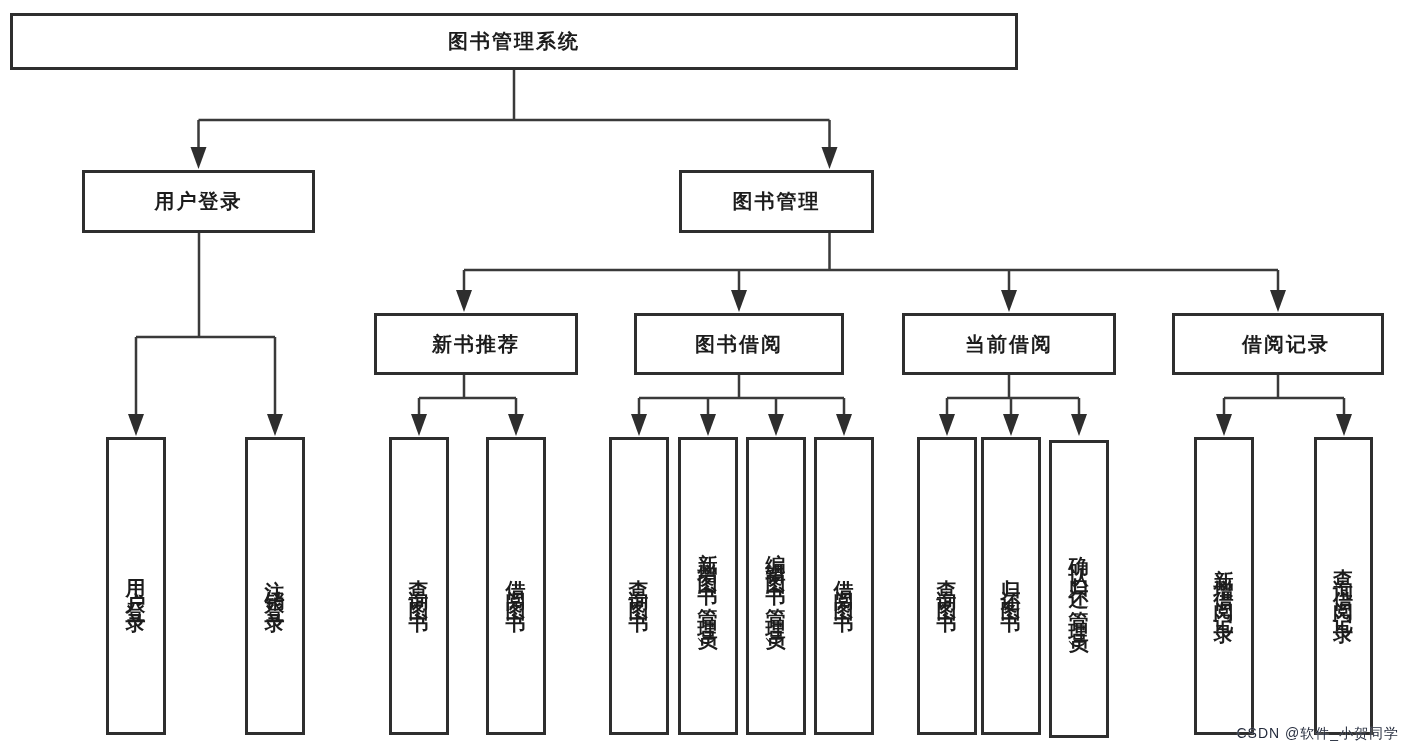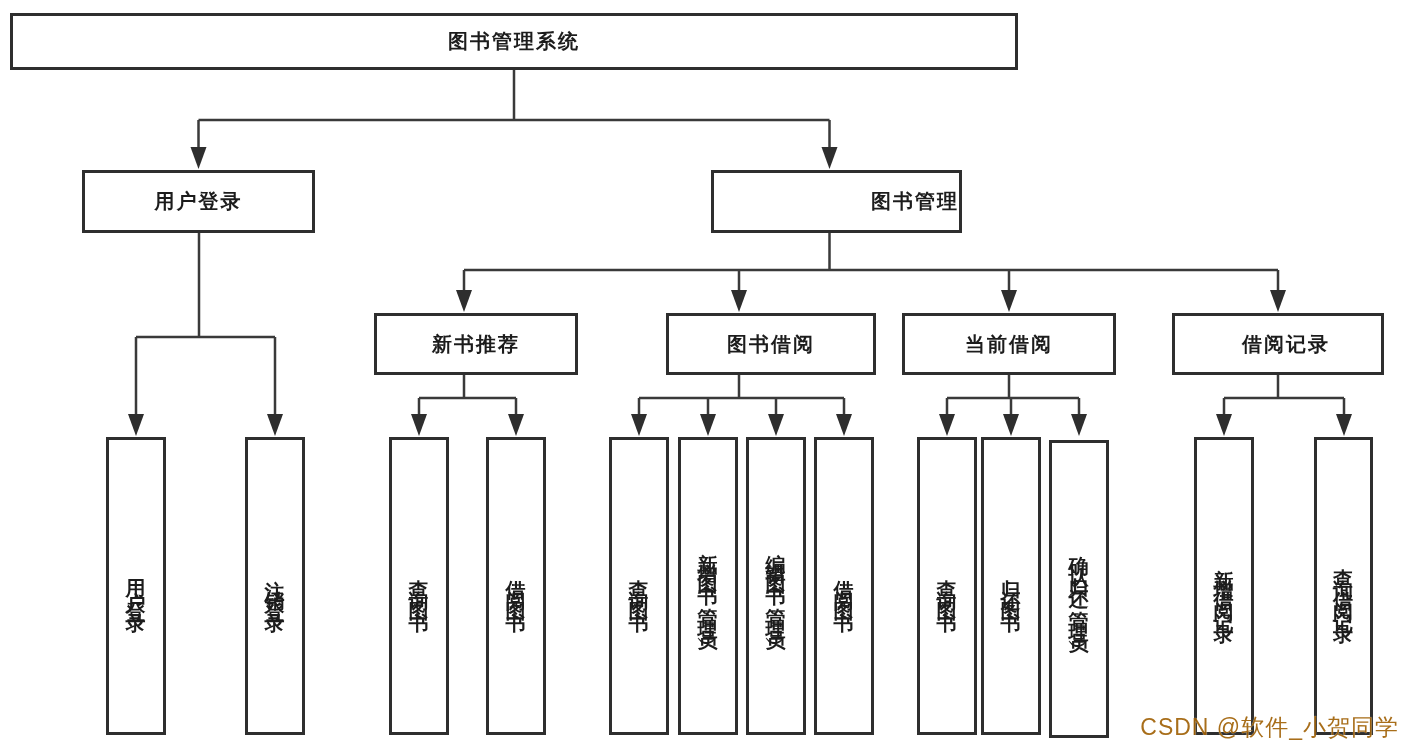--- a/index.html
+++ b/index.html
@@ -13,21 +13,21 @@
     border:3px solid #2e2e2e;display:flex;align-items:center;justify-content:center;
     color:#1c1c1c;z-index:2;font-weight:bold;
   }
   .h .label{font-size:20px;letter-spacing:2px;white-space:nowrap;}
   .v .label{
     writing-mode:vertical-rl;text-orientation:mixed;
     font-size:20px;letter-spacing:11px;line-height:1;
   }
   .watermark{
     position:absolute;right:6px;bottom:4px;z-index:3;
-    font-size:23px;color:#a16207;letter-spacing:1px;opacity:.92;
+    font-size:14px;color:#0f172a;letter-spacing:1px;opacity:.92;
     text-shadow:0 0 1px #ffffff;white-space:nowrap;
   }
 </style>
 </head>
 <body>
 
 <div class="canvas">
 
   <svg class="connectors" width="1405" height="747" viewBox="0 0 1405 747" xmlns="http://www.w3.org/2000/svg">
     <g stroke="#3a3a3a" stroke-width="2.5" fill="none">
@@ -72,28 +72,28 @@
     </g>
   </svg>
 
   <div class="box h" style="left:10px;top:13px;width:1008px;height:57px;">
     <span class="label">图书管理系统</span>
   </div>
 
   <div class="box h" style="left:82px;top:170px;width:233px;height:63px;">
     <span class="label">用户登录</span>
   </div>
-  <div class="box h" style="left:711px;top:170px;width:251px;height:63px;justify-content:flex-end;">
+  <div class="box h" style="left:679px;top:170px;width:195px;height:63px;">
     <span class="label">图书管理</span>
   </div>
 
   <div class="box h" style="left:362px;top:313px;width:204px;height:62px;margin-left:12px;">
     <span class="label">新书推荐</span>
   </div>
-  <div class="box h" style="left:634px;top:313px;width:210px;height:62px;margin-left:32px;">
+  <div class="box h" style="left:634px;top:313px;width:210px;height:62px;">
     <span class="label">图书借阅</span>
   </div>
   <div class="box h" style="left:902px;top:313px;width:214px;height:62px;text-align:right;">
     <span class="label">当前借阅</span>
   </div>
   <div class="box h" style="left:1172px;top:313px;width:212px;height:62px;padding-left:16px;">
     <span class="label">借阅记录</span>
   </div>
 
   <div class="box v" style="left:106px;top:437px;width:60px;height:298px;">

